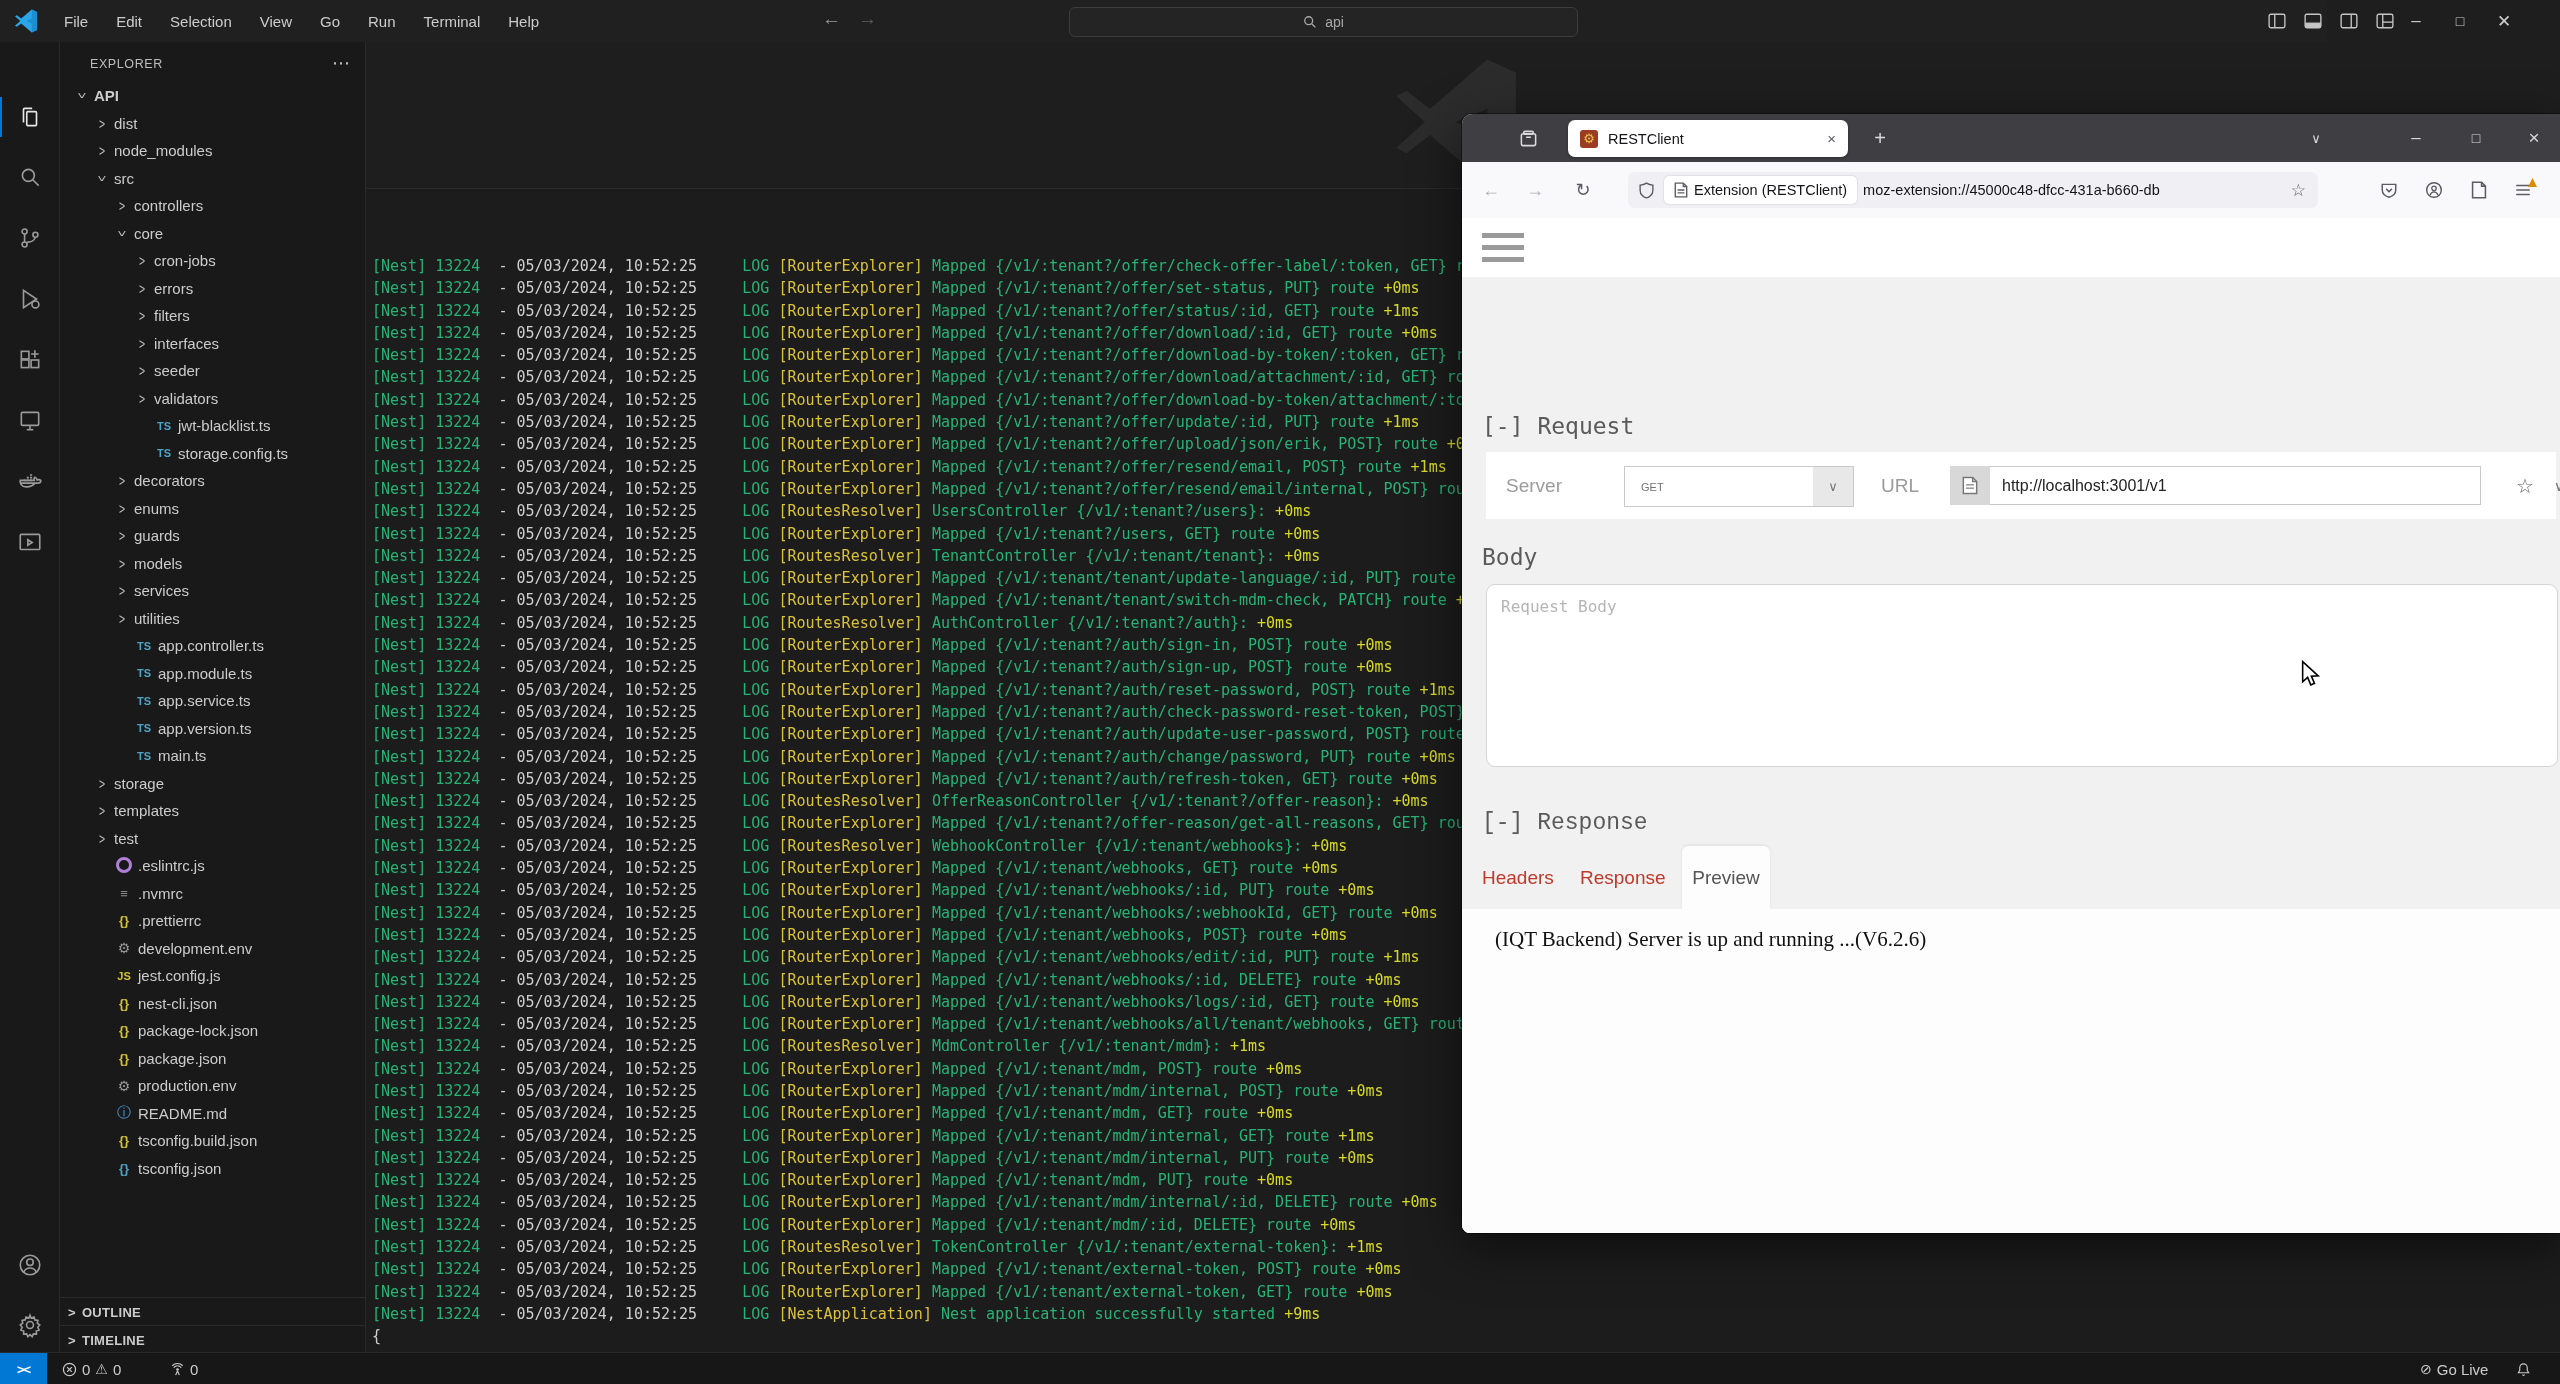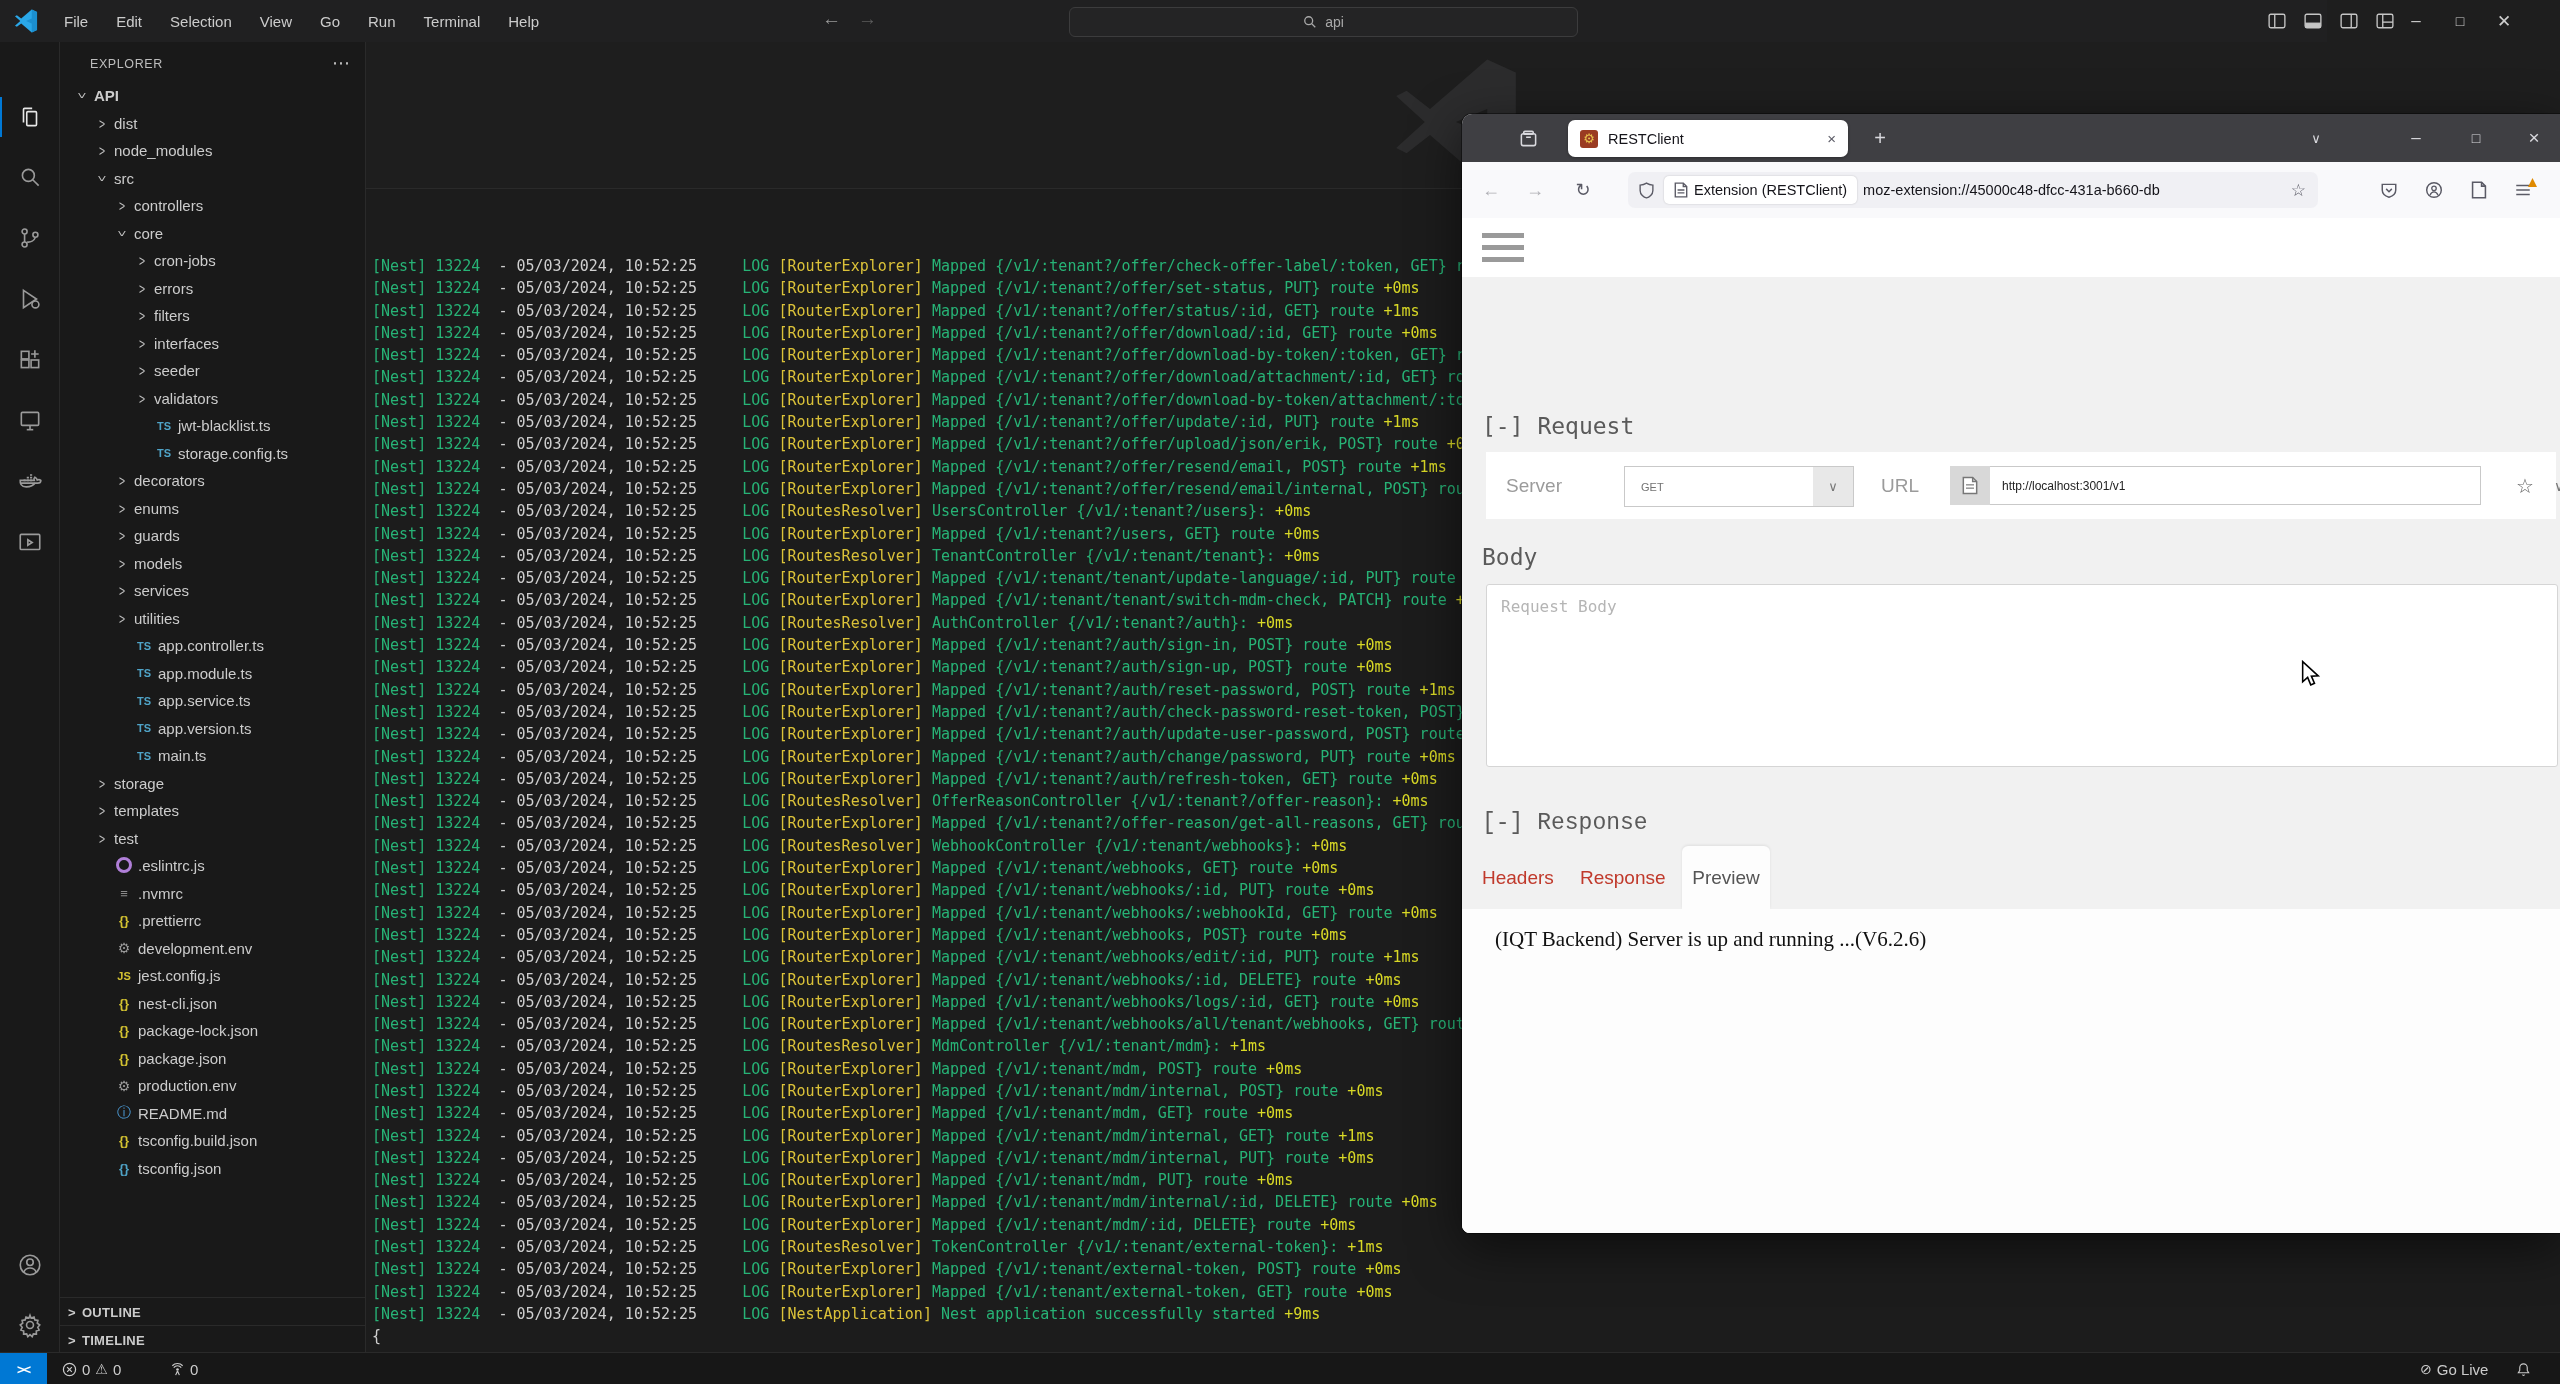--- a/index.html
+++ b/index.html
@@ -72,22 +72,22 @@
   #rc-burger{position:absolute;left:20px;top:15px;width:42px;}
   #rc-burger i{display:block;height:5px;background:#9a9a9a;margin-bottom:7px;}
   .rc-header{position:absolute;left:20px;color:#5a5a5a;font-size:23px;font-family:"DejaVu Sans Mono",monospace;}
   #rc-card{position:absolute;left:24px;top:234px;width:1070px;height:67px;background:#ffffff;display:flex;align-items:center;}
   .rc-label{color:#9b9b9b;font-size:19px;}
   #rc-method-select{position:absolute;left:138px;top:14px;width:228px;height:39px;background:#fff;border:1px solid #c9c9c9;display:flex;align-items:center;}
   #rc-method-select .val{color:#737373;font-size:11px;margin-left:16px;flex:1;}
   #rc-method-select .dd{width:40px;height:100%;background:#e8e8e8;display:flex;align-items:center;justify-content:center;color:#777;font-size:13px;}
   #rc-url-group{position:absolute;left:464px;top:14px;height:39px;display:flex;}
   #rc-url-ficon{width:40px;background:#d8d8d8;display:flex;align-items:center;justify-content:center;}
-  #rc-url-input{width:466px;border:1px solid #c9c9c9;border-left:none;background:#fff;color:#222;font-size:12px;padding:12px 12px;outline:none;font-family:"Liberation Sans",sans-serif;}
-  #rc-body-area{position:absolute;left:24px;top:366px;width:1042px;height:157px;background:#fff;border:1px solid #d5d5d5;border-radius:3px;resize:none;
+  #rc-url-input{width:466px;border:1px solid #c9c9c9;border-left:none;background:#fff;color:#222;font-size:16px;padding:12px 12px;outline:none;font-family:"Liberation Sans",sans-serif;}
+  #rc-body-area{position:absolute;left:24px;top:366px;width:1042px;height:157px;background:#fff;border:1px solid #d5d5d5;border-radius:9px;resize:none;
                 font-family:"DejaVu Sans Mono",monospace;font-size:16px;color:#000000;padding:12px 14px;outline:none;}
   #rc-body-area::placeholder{color:#b5b5b5;}
   .rc-tab{position:absolute;top:628px;height:63px;display:flex;align-items:center;font-size:19px;}
   .rc-tab.plain{color:#c0392b;}
   .rc-tab.active{background:#fdfdfd;border-radius:6px 6px 0 0;color:#555;justify-content:center;box-shadow:0 -1px 3px rgba(0,0,0,.08);}
   #rc-response-pane{position:absolute;left:0;top:691px;width:100%;height:428px;background:#fdfdfd;}
   #rc-response-text{position:absolute;left:33px;top:18px;color:#111;font-size:21px;font-family:"Liberation Serif",serif;}
   .star{color:#666;} .chev{color:#777;}
   #cursor{position:absolute;left:2300px;top:660px;}
 </style>

